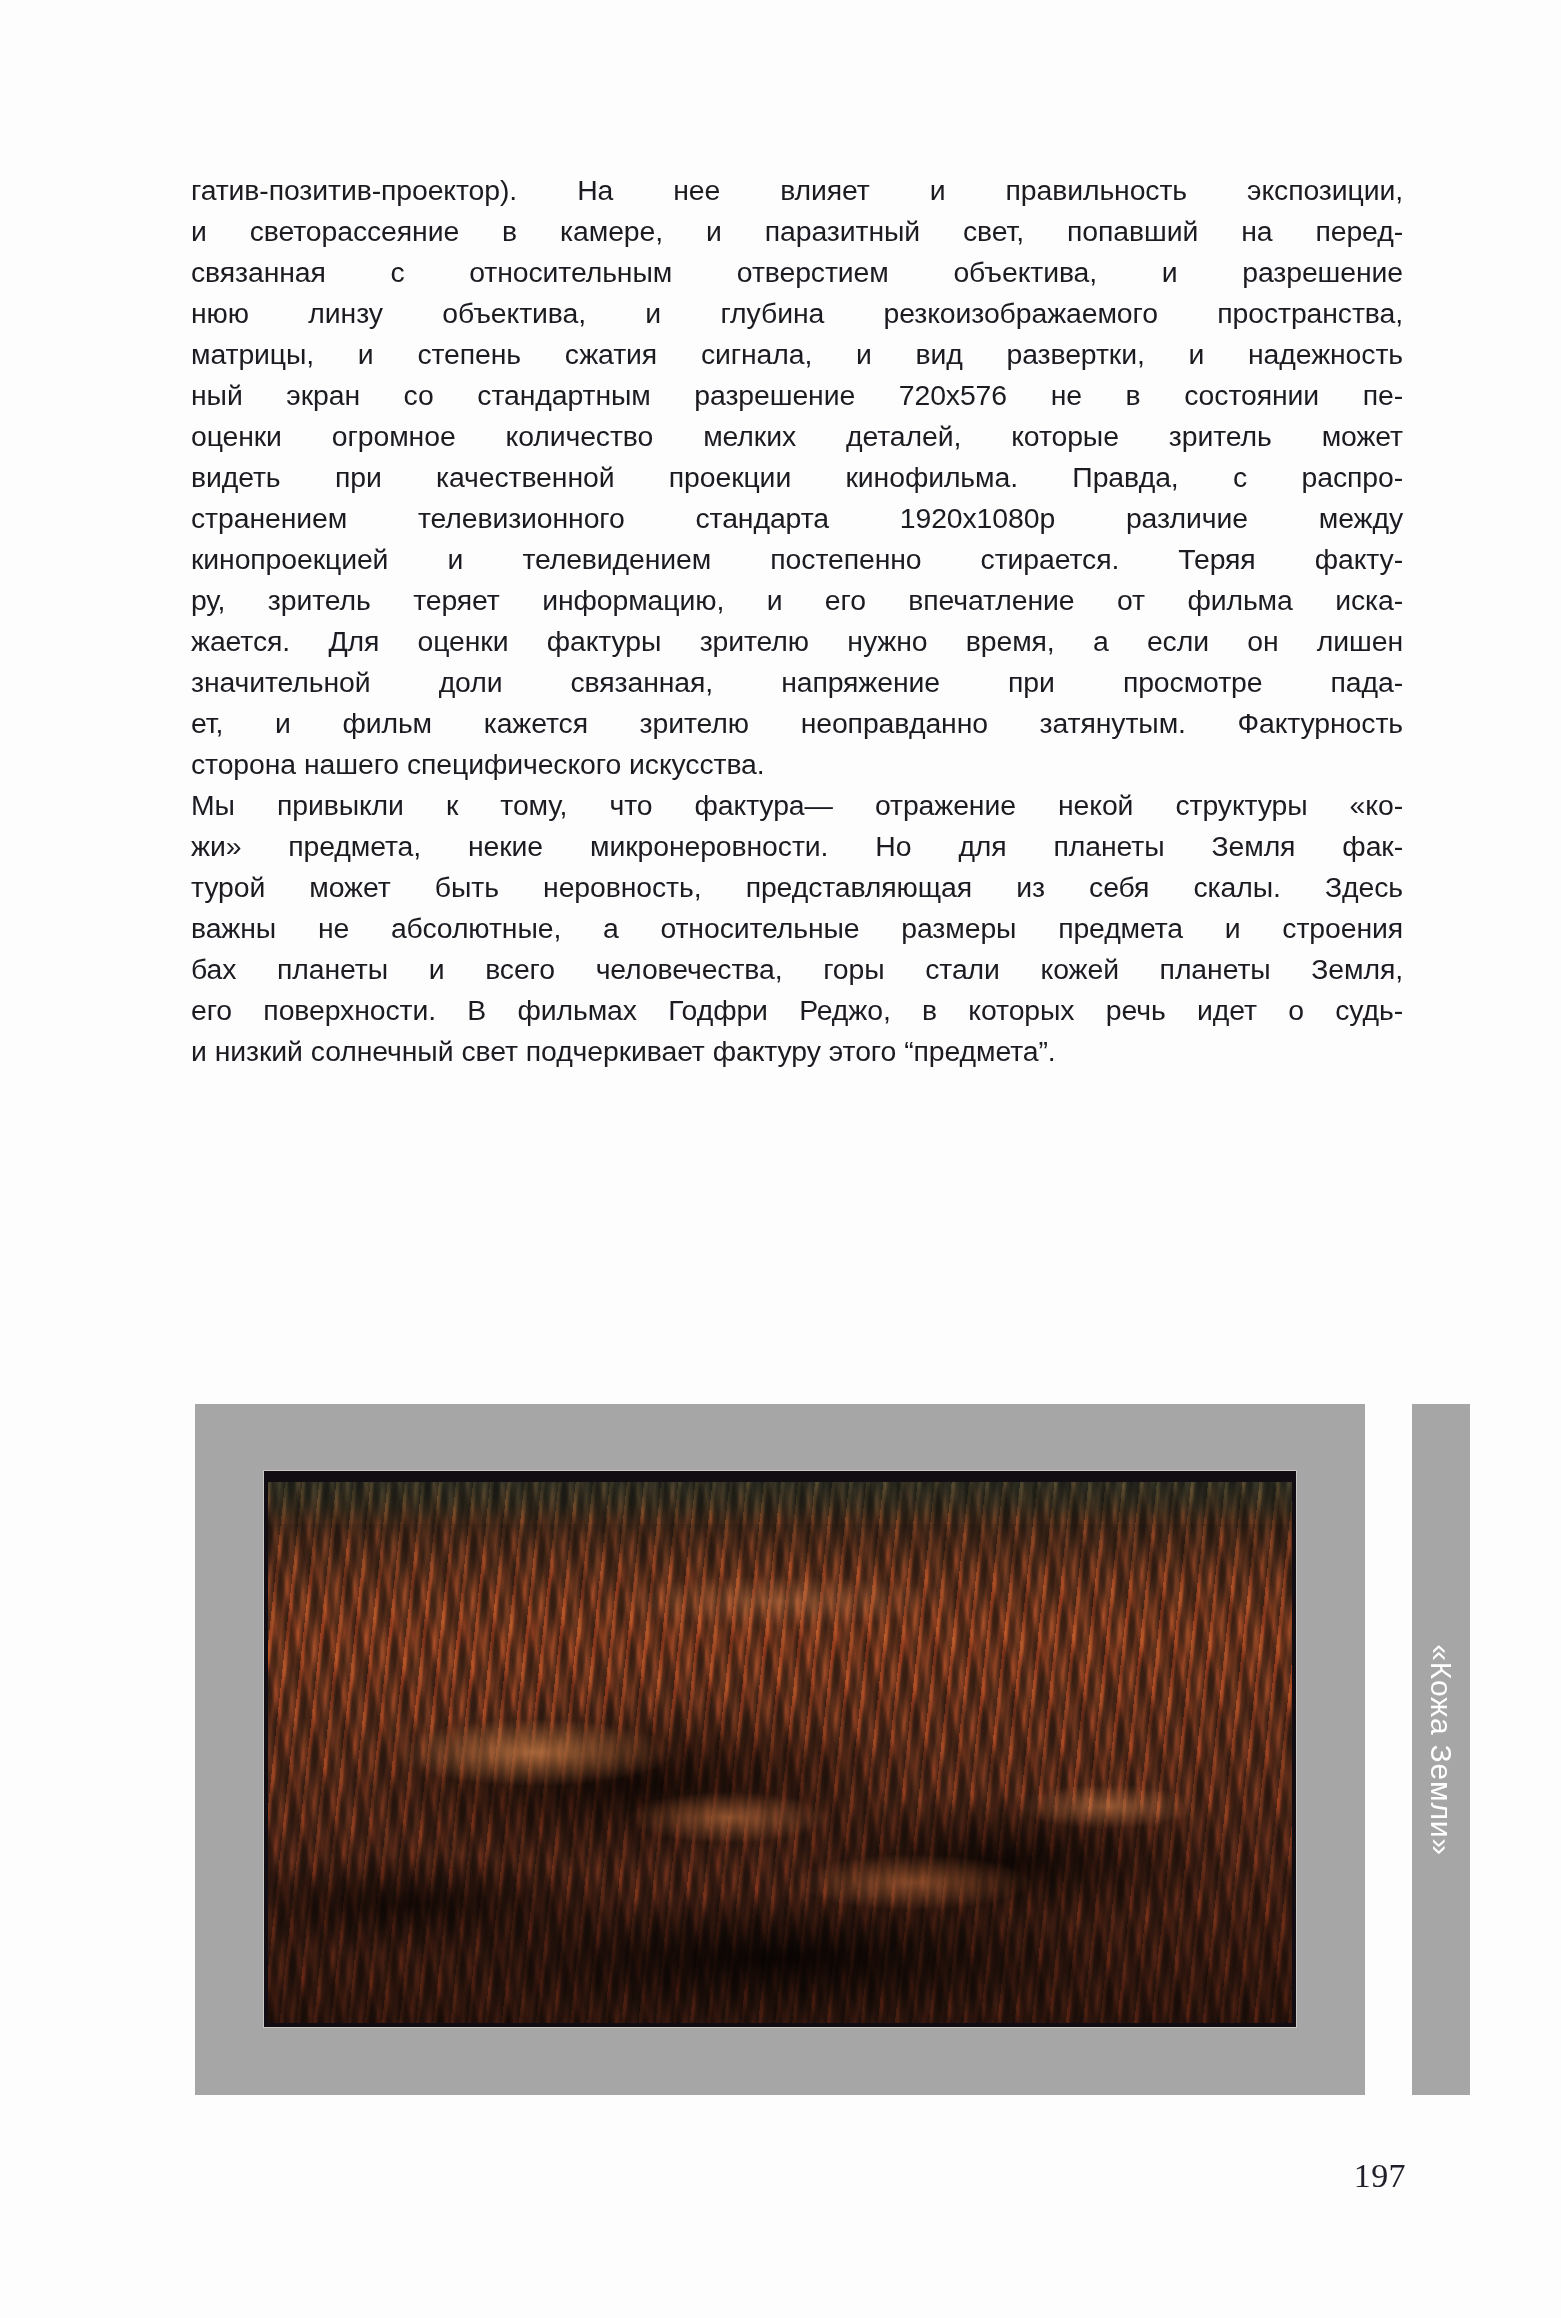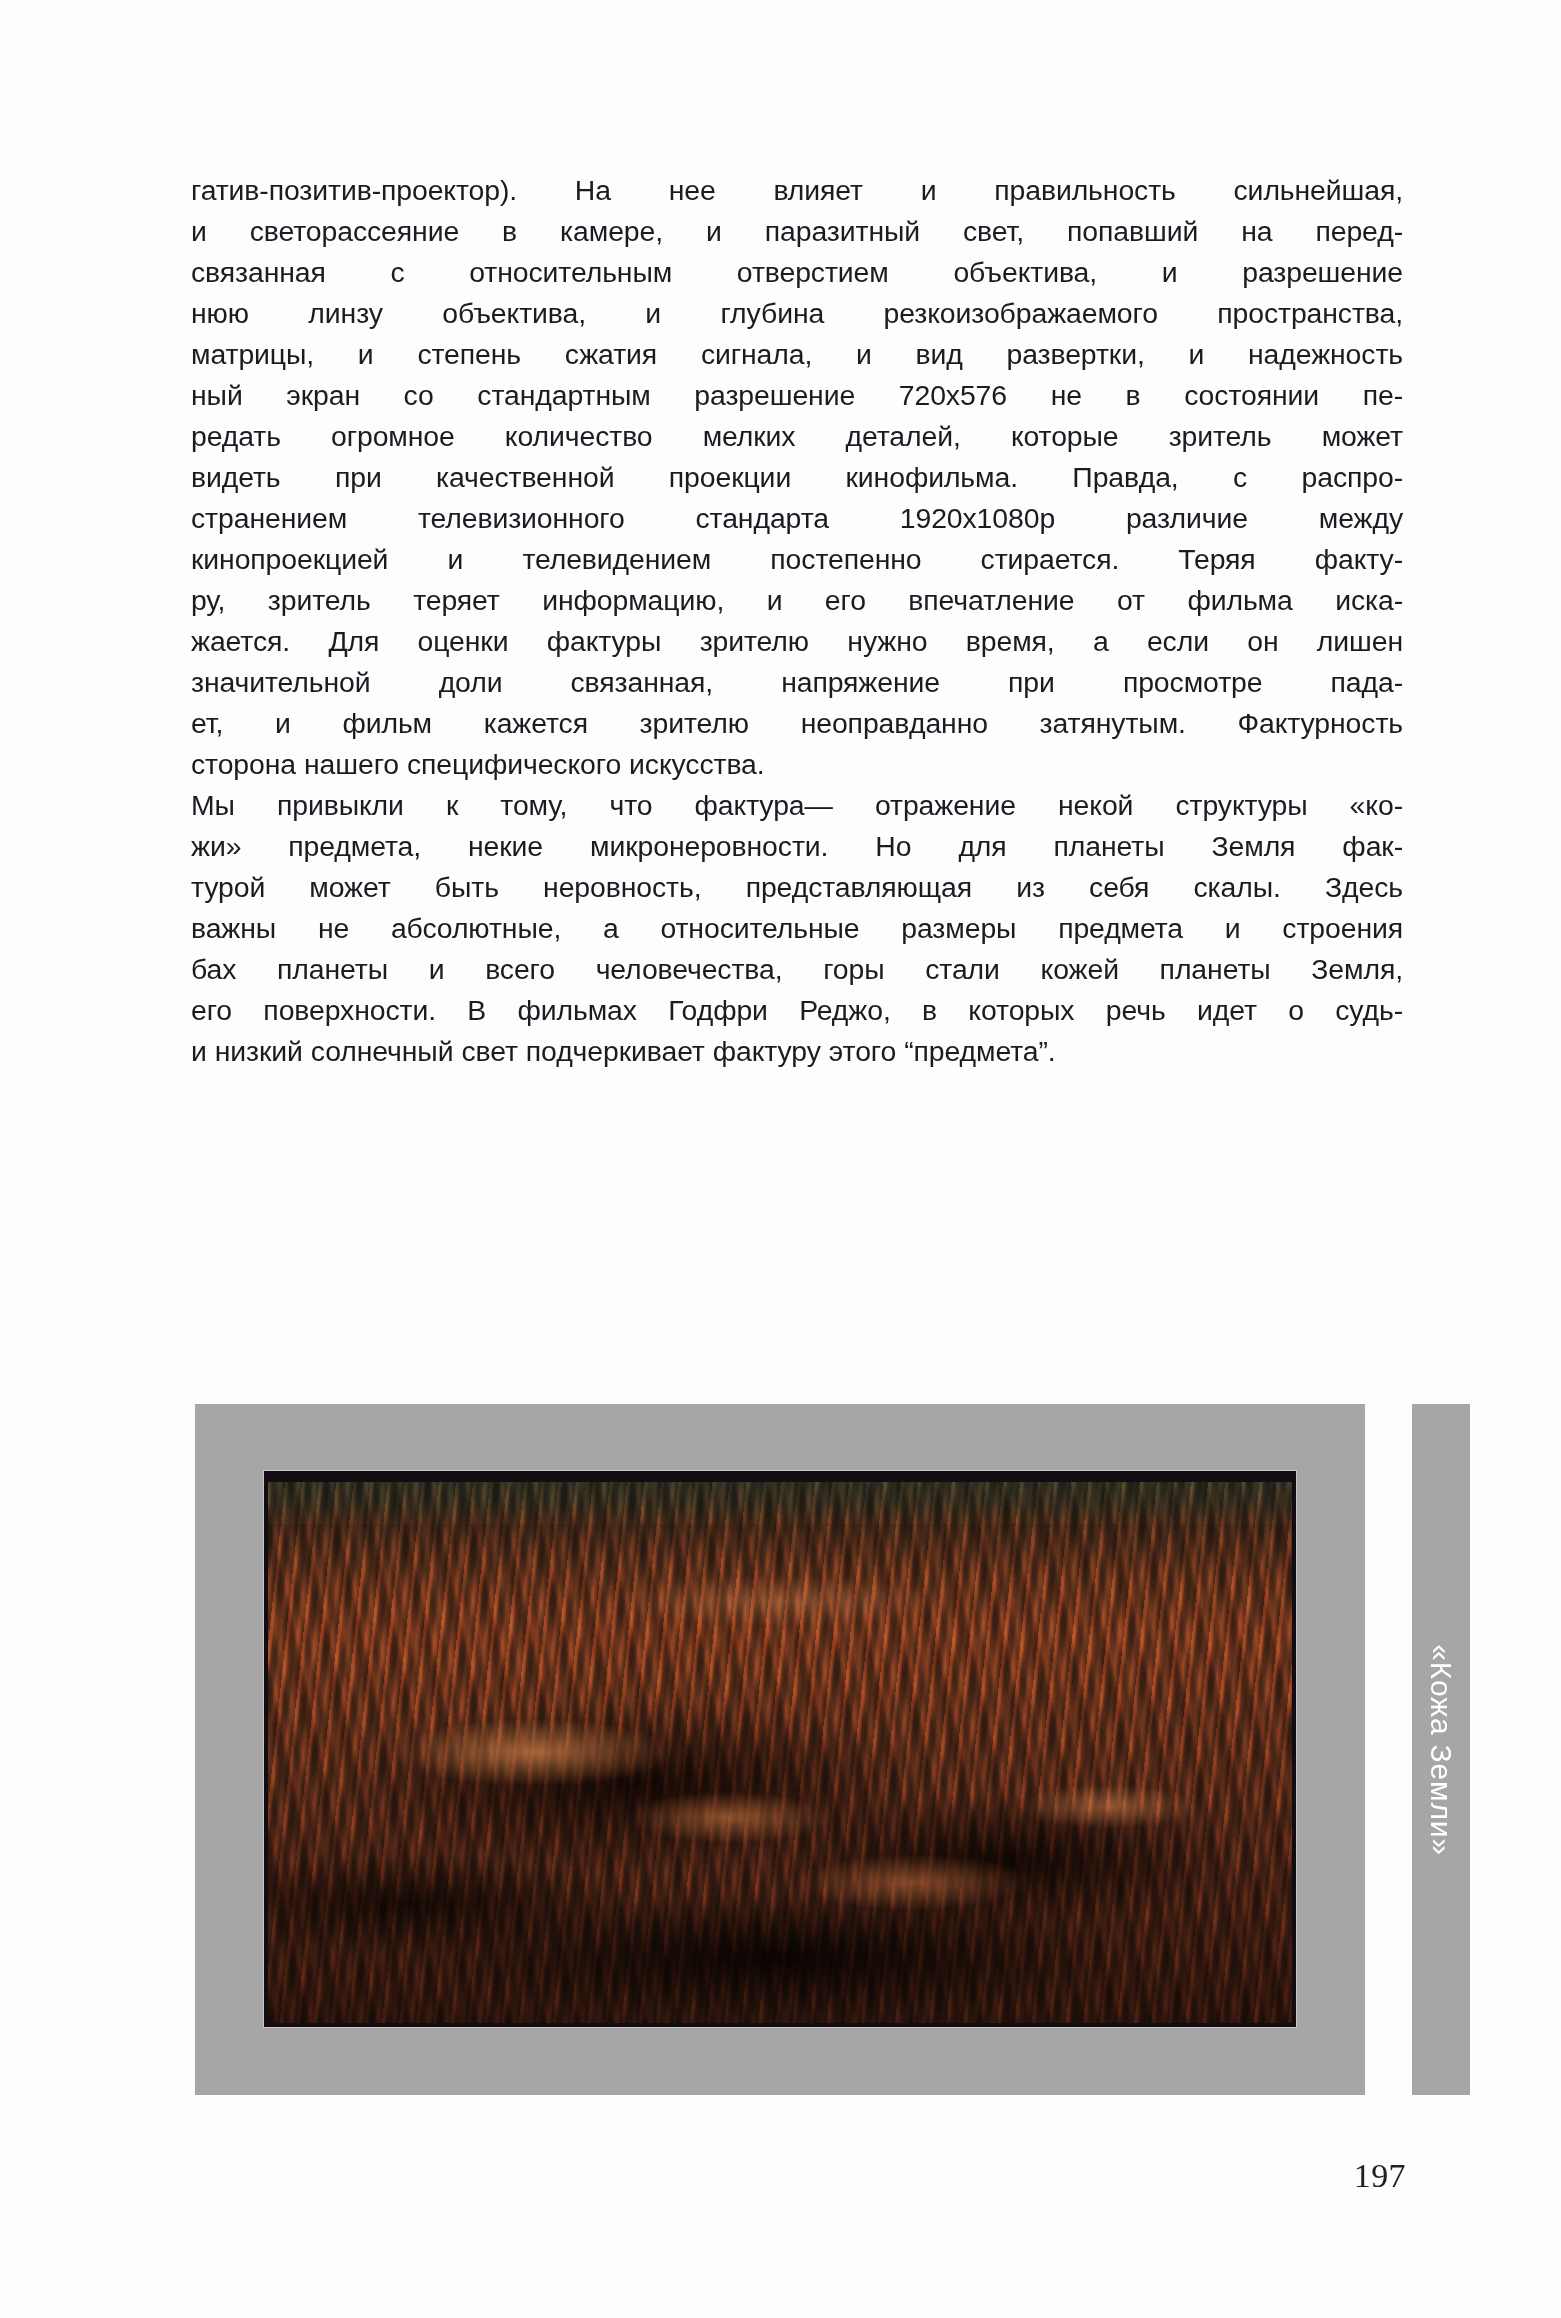--- a/index.html
+++ b/index.html
@@ -188,27 +188,27 @@
   }
 </style>
 </head>
 <body>
 
 <div class="page">
 
   <div class="text-column">
 
     <p class="para continued">
-      <span class="line">гатив-позитив-проектор). На нее влияет и правильность сильнейшая,</span>
+      <span class="line">гатив-позитив-проектор). На нее влияет и правильность экспозиции,</span>
       <span class="line">и светорассеяние в камере, и паразитный свет, попавший на перед-</span>
       <span class="line">связанная с относительным отверстием объектива, и разрешение</span>
       <span class="line">нюю линзу объектива, и глубина резкоизображаемого пространства,</span>
       <span class="line">матрицы, и степень сжатия сигнала, и вид развертки, и надежность</span>
       <span class="line">ный экран со стандартным разрешение 720x576 не в состоянии пе-</span>
-      <span class="line">редать огромное количество мелких деталей, которые зритель может</span>
+      <span class="line">оценки огромное количество мелких деталей, которые зритель может</span>
       <span class="line">видеть при качественной проекции кинофильма. Правда, с распро-</span>
       <span class="line">странением телевизионного стандарта 1920x1080p различие между</span>
       <span class="line">кинопроекцией и телевидением постепенно стирается. Теряя факту-</span>
       <span class="line">ру, зритель теряет информацию, и его впечатление от фильма иска-</span>
       <span class="line">жается. Для оценки фактуры зрителю нужно время, а если он лишен</span>
       <span class="line">значительной доли связанная, напряжение при просмотре пада-</span>
       <span class="line">ет, и фильм кажется зрителю неоправданно затянутым. Фактурность</span>
       <span class="line last">сторона нашего специфического искусства.</span>
     </p>
 

